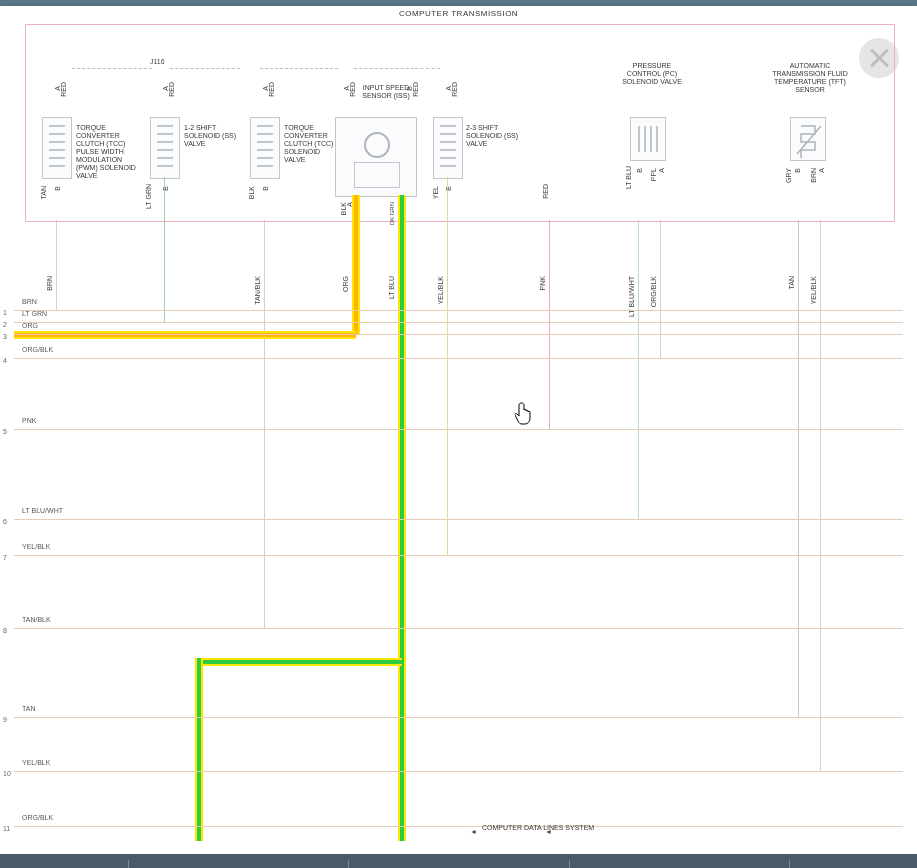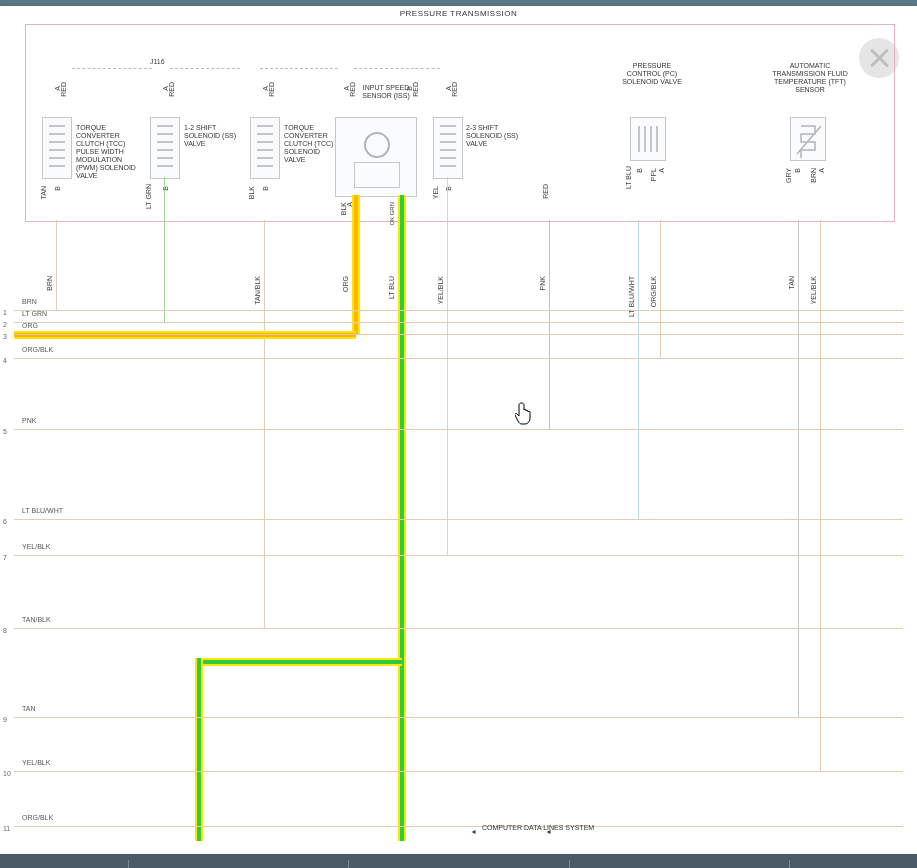--- a/index.html
+++ b/index.html
@@ -31,21 +31,21 @@
   .dashed{position:absolute;border-top:1px dashed #bbb}
   .comp{position:absolute;border:1px solid #c3c7cb;background:#fafbfc}
   .comp-inner{position:absolute;border:1px solid #c3c7cb}
   .coil{position:absolute}
   .circle{position:absolute;border:2px solid #b0b4b8;border-radius:50%;width:22px;height:22px}
 </style>
 </head>
 <body>
 
 <div class="page">
-  <div class="title">PRESSURE TRANSMISSION</div>
+  <div class="title">COMPUTER TRANSMISSION</div>
 
   <div class="close"></div>
 
   <div class="box" style="left:25px;top:18px;width:868px;height:196px;border-style:solid;border-color:#e9b0c0"></div>
 
   <div class="dashed" style="left:72px;top:62px;width:80px"></div>
   <div class="dashed" style="left:170px;top:62px;width:70px"></div>
   <div class="dashed" style="left:260px;top:62px;width:78px"></div>
   <div class="dashed" style="left:354px;top:62px;width:60px"></div>
   <div class="dashed" style="left:415px;top:62px;width:25px"></div>

